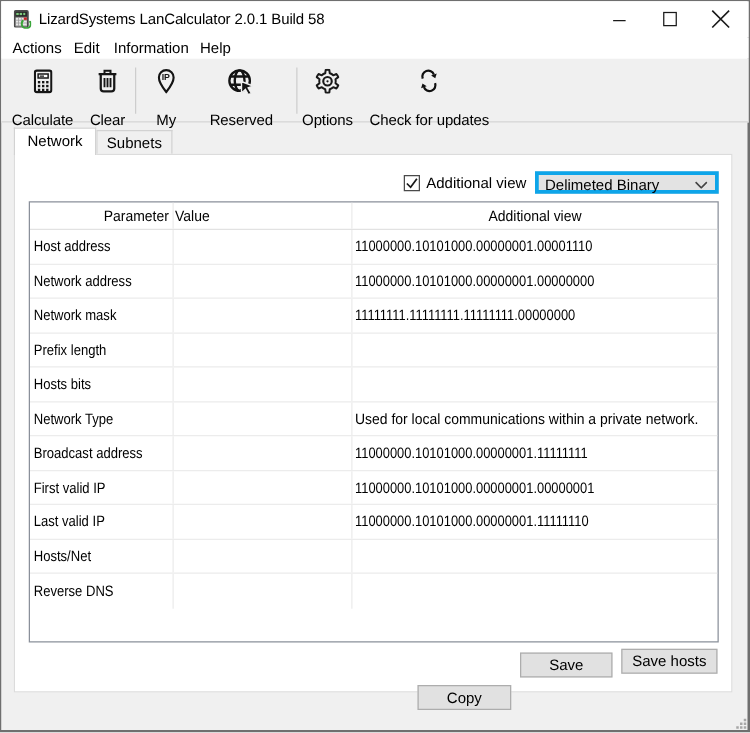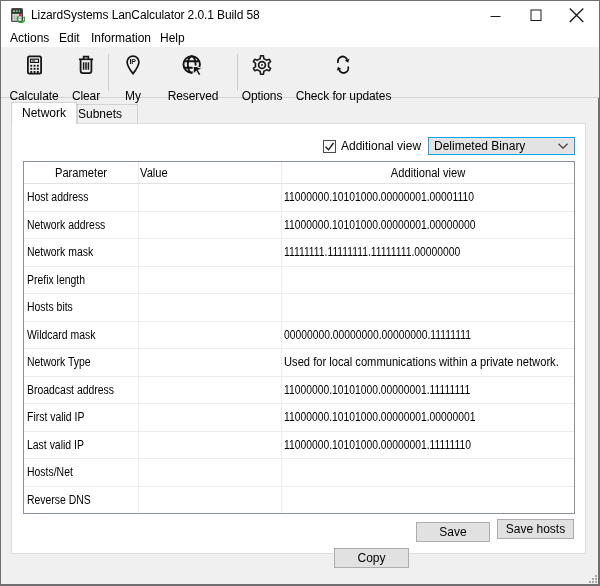--- a/index.html
+++ b/index.html
@@ -17,36 +17,36 @@
 
 .toolbar{position:absolute;left:1px;top:47px;width:598px;height:51px;background:#f0f0f0;border-bottom:1px solid #d4d4d4}
 .tbtn{position:absolute;top:0;text-align:center;font-size:12px;letter-spacing:-0.1px;white-space:nowrap}
 .tbtn .ticon{display:block;margin:8px auto 0 auto;height:20px}
 .tbtn .tlabel{display:block;margin-top:14px}
 .tsep{position:absolute;top:7px;width:1px;height:37px;background:#cdcdcd}
 
 .mainbg{position:absolute;left:1px;top:98px;width:598px;height:487px;background:#f0f0f0}
 
 .tab-active{position:absolute;left:11px;top:102px;width:66px;height:22px;background:#fff;border:1px solid #d2d2d2;border-bottom:none;z-index:3;text-align:center;font-size:12px;line-height:20px}
-.tab-inactive{position:absolute;left:77px;top:104px;width:61px;height:33px;background:#f0f0f0;border:1px solid #d2d2d2;border-bottom:none;z-index:1;text-align:left;font-size:12px;line-height:18px}
+.tab-inactive{position:absolute;left:77px;top:104px;width:61px;height:33px;background:#f0f0f0;border:1px solid #d2d2d2;border-bottom:none;z-index:1;text-align:center;font-size:12px;line-height:18px}
 .panel{position:absolute;left:11px;top:123px;width:575px;height:431px;background:#fff;border:1px solid #dcdcdc;z-index:2}
 
 .chk{position:absolute;left:323px;top:140px;width:13px;height:13px;border:1px solid #4a4a4a;background:#fff;z-index:4}
 .chklabel{position:absolute;left:341px;top:139px;font-size:12px;z-index:4}
-.select{position:absolute;left:428px;top:137px;width:147px;height:18px;background:#e3e3e3;border:1px solid #0ea5e9;z-index:4;font-size:12px;line-height:16px;padding-left:5px}
+.select{position:absolute;left:428px;top:137px;width:147px;height:18px;background:#e3e3e3;border:3px solid #0ea5e9;z-index:4;font-size:12px;line-height:16px;padding-left:5px}
 .select svg{position:absolute;right:6px;top:5px}
 
 .tbl{position:absolute;left:23px;top:161px;width:552px;height:353px;border:1px solid #8a909a;background:#fff;z-index:4;font-size:12px;overflow:hidden}
 .trow{display:flex;height:27.5px;align-items:center}
 .thead{display:flex;height:22px;align-items:center;border-bottom:1px solid #e2e2e2}
 .thead .c1,.thead .c2,.thead .c3{text-align:center}
 .c1{width:114.5px;border-right:1px solid #ececec;height:100%;display:flex;align-items:center;padding-left:3px;flex:none}
 .c2{width:143px;border-right:1px solid #ececec;height:100%;display:flex;align-items:center;flex:none}
 .c3{flex:1;height:100%;display:flex;align-items:center;padding-left:2px}
-.thead .c1{justify-content:center;padding-left:0}
+.thead .c1{justify-content:flex-end;padding-left:0}
 .thead .c2{justify-content:flex-start}
 .thead .c3{justify-content:center;padding-left:0}
 .trow{border-bottom:1px solid #ececec}
 .trow:last-child{border-bottom:none}
 .bin{display:inline-block;transform:scaleX(0.86);transform-origin:0 50%;white-space:nowrap}
 .lbl{display:inline-block;transform:scaleX(0.87);transform-origin:0 50%;white-space:nowrap}
 .hlbl{display:inline-block;transform:scaleX(0.93);white-space:nowrap}
 .ntype{display:inline-block;transform:scaleX(0.93);transform-origin:0 50%;white-space:nowrap}
 
 .btn{position:absolute;height:20px;background:#e1e1e1;border:1px solid #adadad;z-index:4;font-size:12px;text-align:center;line-height:18px}
@@ -218,29 +218,20 @@
     </div>
   <div class="trow">
       <div class="c1">
         <span class="lbl">Hosts bits</span>
       </div>
       <div class="c2"></div>
       <div class="c3"></div>
     </div>
   <div class="trow">
       <div class="c1">
-        <span class="lbl">Wildcard mask</span>
-      </div>
-      <div class="c2"></div>
-      <div class="c3">
-        <span class="bin">00000000.00000000.00000000.11111111</span>
-      </div>
-    </div>
-  <div class="trow">
-      <div class="c1">
         <span class="lbl">Network Type</span>
       </div>
       <div class="c2"></div>
       <div class="c3">
         <span class="ntype">Used for local communications within a private network.</span>
       </div>
     </div>
   <div class="trow">
       <div class="c1">
         <span class="lbl">Broadcast address</span>

